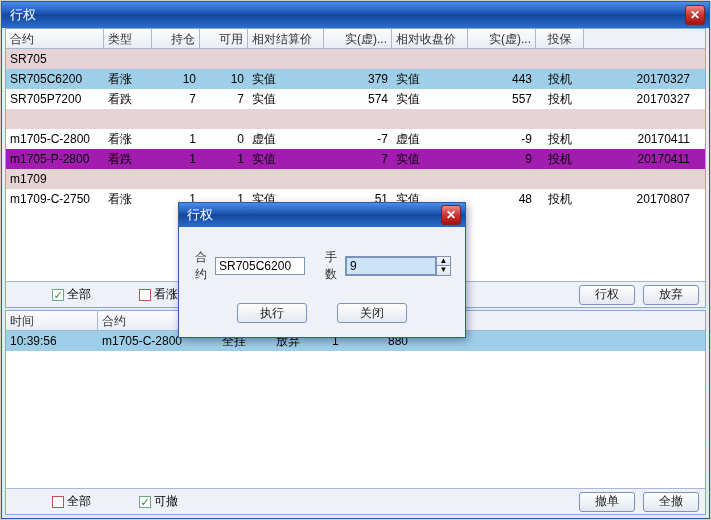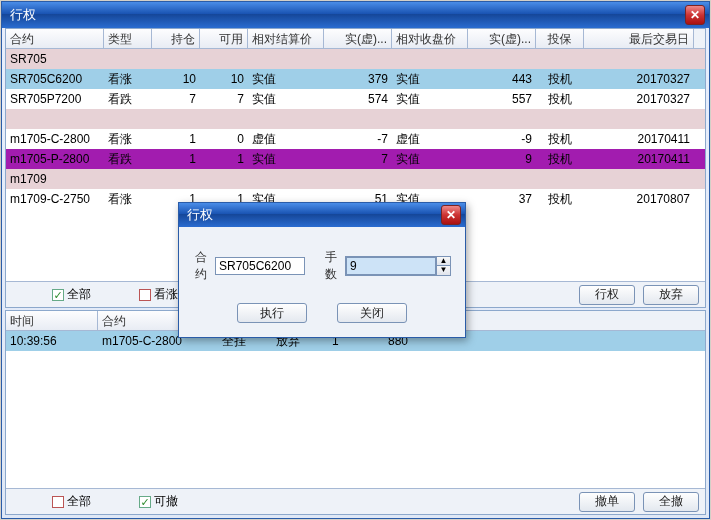--- a/index.html
+++ b/index.html
@@ -177,21 +177,20 @@
       <div class="grid-head">
         <div class="u0">合约</div>
         <div class="u1">类型</div>
         <div class="u2">持仓</div>
         <div class="u3">可用</div>
         <div class="u4">相对结算价</div>
         <div class="u5">实(虚)...</div>
         <div class="u6">相对收盘价</div>
         <div class="u7">实(虚)...</div>
         <div class="u8">投保</div>
-        <div class="u9">最后交易日</div>
       </div>
       <div class="grid-body" id="upper-body">
           <div class="grid-row section">
             <div class="u0">SR705</div>
             <div class="u1"></div>
             <div class="u2"></div>
             <div class="u3"></div>
             <div class="u4"></div>
             <div class="u5"></div>
             <div class="u6"></div>
@@ -271,21 +270,21 @@
             <div class="u9"></div>
           </div>
           <div class="grid-row ">
             <div class="u0">m1709-C-2750</div>
             <div class="u1">看涨</div>
             <div class="u2">1</div>
             <div class="u3">1</div>
             <div class="u4">实值</div>
             <div class="u5">51</div>
             <div class="u6">实值</div>
-            <div class="u7">37</div>
+            <div class="u7">48</div>
             <div class="u8">投机</div>
             <div class="u9">20170807</div>
           </div>
         </div>
       <div class="footbar">
         <label class="chk">
             <span class="box checked"></span>
             <span>全部</span>
           </label>
         <label class="chk">

